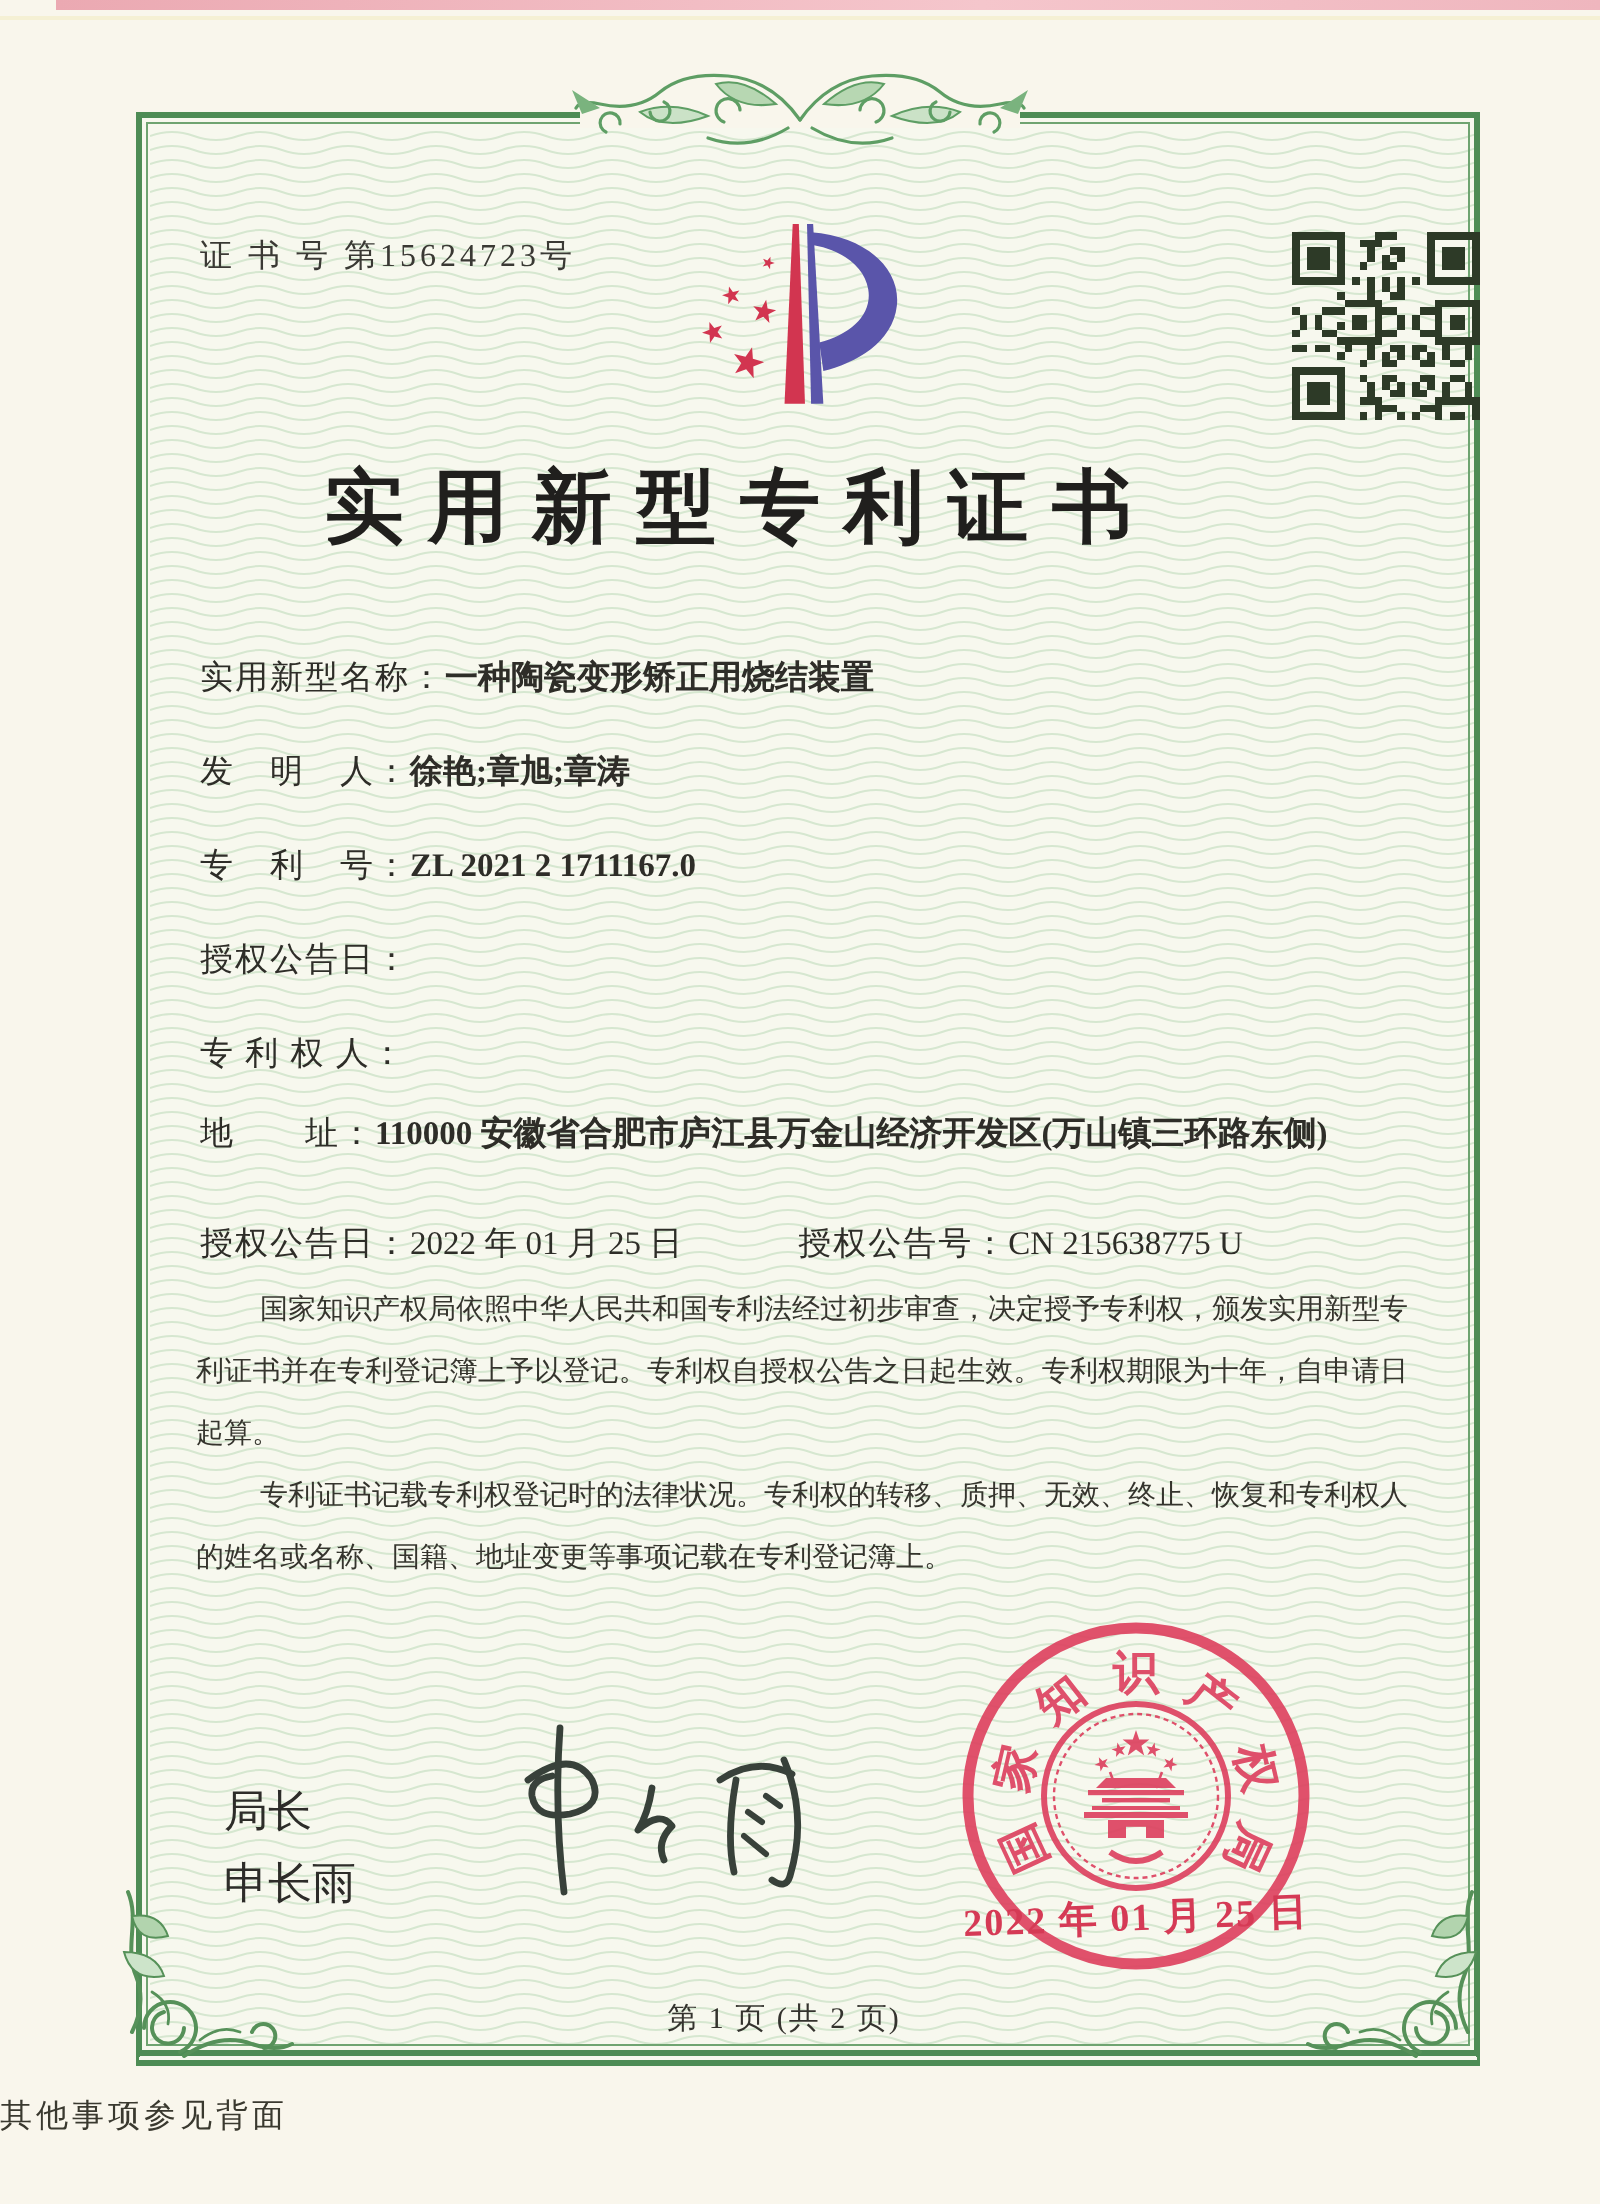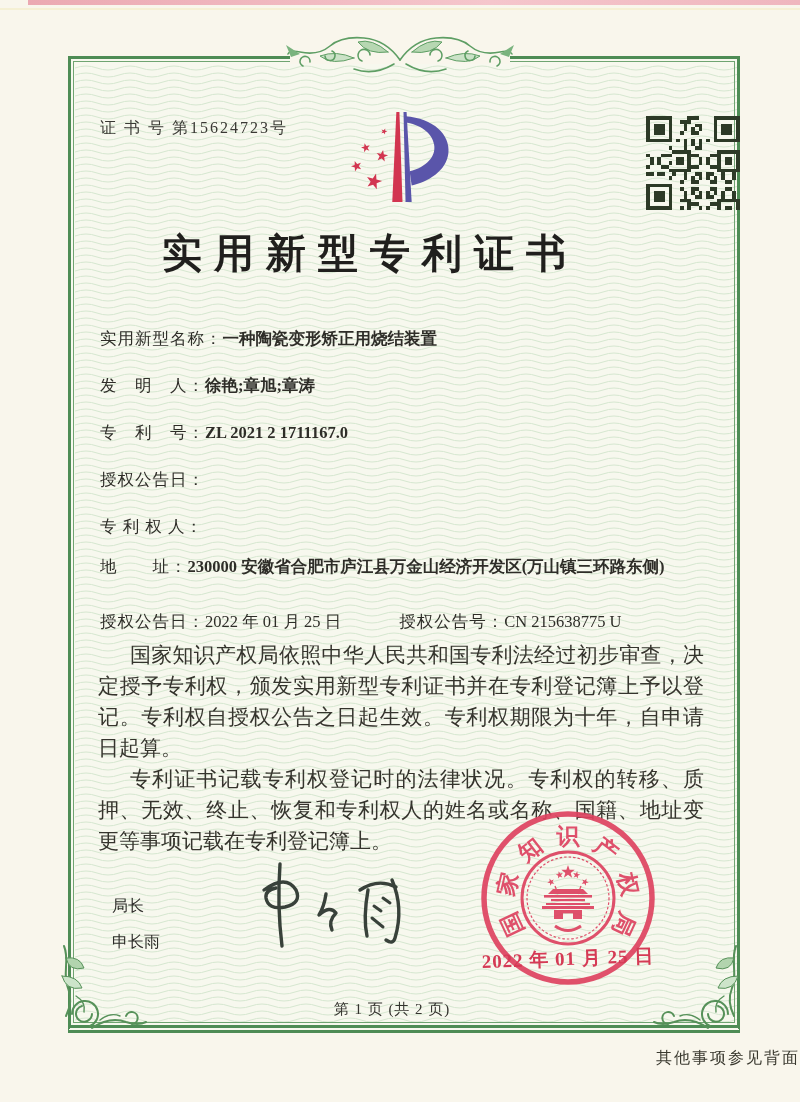--- a/index.html
+++ b/index.html
@@ -15,28 +15,28 @@
   .content{color:#2e2d28;}
   .cert-no{left:100px;top:118px;font-size:16px;letter-spacing:2px;color:#3a3934;}
   .logo{left:346px;top:110px;}
   .qr{left:646px;top:116px;}
   .title{left:0;top:226px;width:728px;text-align:center;font-size:40px;font-weight:bold;letter-spacing:12px;text-indent:12px;color:#201f1d;}
   .row{left:100px;width:614px;display:flex;font-size:16.5px;line-height:27px;color:#2e2d28;}
   .row .lab{white-space:pre;letter-spacing:1px;}
   .row .val{flex:1;font-weight:bold;}
   .r0{top:325px}.r1{top:372px}.r2{top:419px}.r3{top:466px}.r4{top:513px}.r5{top:553px}.r6{top:608px}
   .grant .sp{width:58px;}
-  .paras{left:98px;top:640px;width:606px;font-size:21px;line-height:31px;color:#35342d;text-align:justify;}
+  .paras{left:98px;top:640px;width:606px;font-size:14px;line-height:31px;color:#35342d;text-align:justify;}
   .paras p{margin:0;text-indent:32px;}
-  .director{left:112px;top:888px;font-family:Liberation Serif, serif;font-size:16px;color:#2d2c29;line-height:36px;}
+  .director{left:112px;top:888px;font-family:Liberation Serif, serif;font-size:22px;color:#2d2c29;line-height:36px;}
   .signature{left:222px;top:850px;}
   .seal{left:468px;top:810px;}
   .seal-date{left:468px;top:946px;width:200px;text-align:center;font-size:19px;font-weight:bold;color:#d53a55;letter-spacing:1px;transform:rotate(-2deg);}
   .page-no{left:0;top:1000px;width:784px;text-align:center;font-size:15px;color:#34332e;letter-spacing:1px;}
-  .back-note{left:0;top:1048px;width:800px;text-align:right;font-size:16px;color:#3a392f;letter-spacing:2px;}
+  .back-note{left:0;top:1048px;width:800px;text-align:left;font-size:16px;color:#3a392f;letter-spacing:2px;}
   .orn-top{left:278px;top:28px;}
   .orn-bl{left:48px;top:942px;}
   .orn-br{left:652px;top:942px;}
 </style>
 </head>
 <body>
 
 <div class="abs scan-strip"></div>
 <div class="abs scan-strip2"></div>
 
@@ -513,21 +513,21 @@
   <span class="val">ZL 2021 2 1711167.0</span>
 </div>
 <div class="abs row r3">
   <span class="lab">授权公告日：</span>
 </div>
 <div class="abs row r4">
   <span class="lab">专 利 权 人：</span>
 </div>
 <div class="abs row r5">
   <span class="lab">地　　址：</span>
-  <span class="val" style="max-width:500px">230000 安徽省合肥市庐江县万金山经济开发区(万山镇三环路东侧)</span>
+  <span class="val" style="max-width:500px">110000 安徽省合肥市庐江县万金山经济开发区(万山镇三环路东侧)</span>
 </div>
 <div class="abs row r6 grant">
   <span class="lab">授权公告日：</span>
   <span>2022 年 01 月 25 日</span>
   <span class="sp"></span>
   <span class="lab">授权公告号：</span>
   <span>CN 215638775 U</span>
 </div>
 
 <div class="abs paras">

